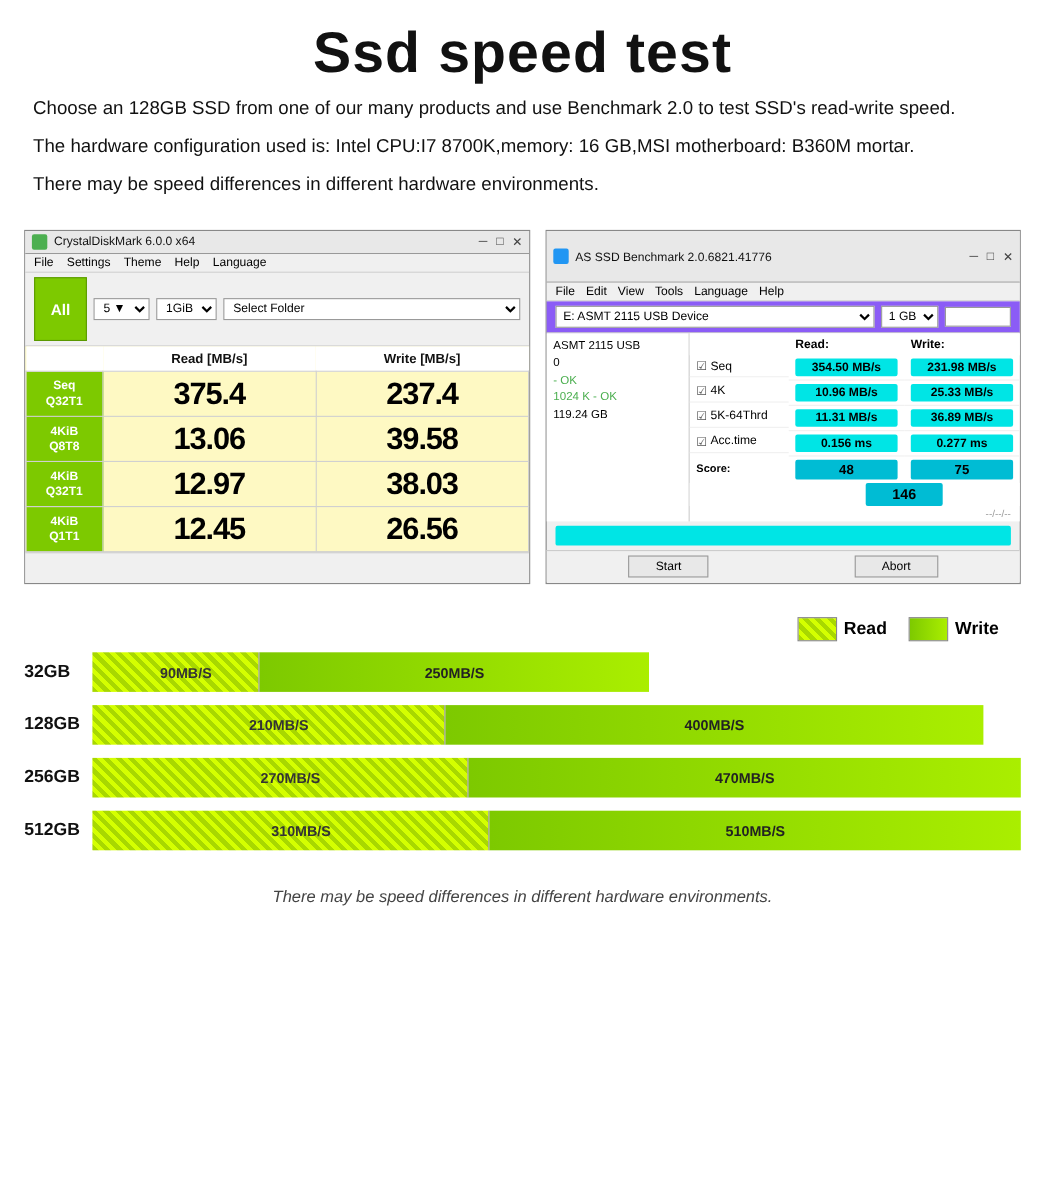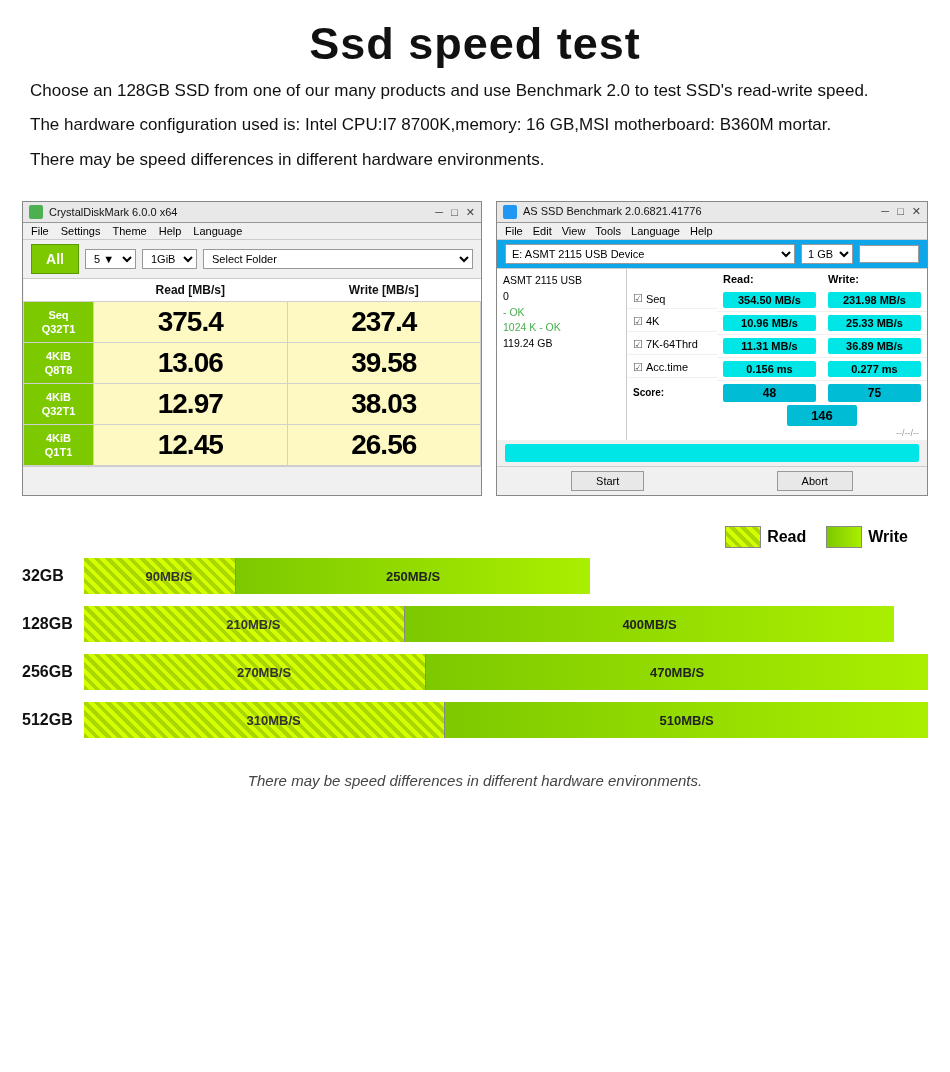--- a/index.html
+++ b/index.html
@@ -10,21 +10,21 @@
       font-family: Arial, sans-serif;
       overflow-x: hidden;
     }
 
     
     .header {
       text-align: center;
       padding: 18px 30px 10px;
     }
     .header h1 {
-      font-size: 45px;
+      font-size: 52px;
       font-weight: 900;
       color: #111;
       letter-spacing: 1px;
     }
     .header p {
       font-size: 17px;
       color: #111;
       text-align: left;
       line-height: 1.55;
       margin-top: 8px;
@@ -85,21 +85,21 @@
       padding: 4px 8px;
       gap: 6px;
       background: #f0f0f0;
       border-bottom: 1px solid #ccc;
     }
     .cdm-toolbar .btn-all {
       background: #7dc900;
       color: #fff;
       font-weight: bold;
       font-size: 14px;
-      padding: 6px 14px;
+      padding: 20px 14px;
       border: 1px solid #5a9900;
       cursor: pointer;
       min-width: 48px;
     }
     .cdm-toolbar select {
       font-size: 11px;
       padding: 2px 4px;
       border: 1px solid #999;
       background: #fff;
     }
@@ -158,22 +158,22 @@
       flex: 1;
       border: 1px solid #888;
       background: #f0f0f0;
       font-family: 'Segoe UI', Arial, sans-serif;
       font-size: 11px;
     }
     .asssd-titlebar {
       background: #e8e8e8;
       border-bottom: 1px solid #999;
       display: flex;
-      align-items: flex-start;
-      padding: 3px 6px;
+      align-items: flex-end;
+      padding: 16px 6px;
       gap: 6px;
     }
     .asssd-titlebar .icon-blue {
       width: 14px;
       height: 14px;
       background: #2196f3;
       border-radius: 2px;
       display: inline-block;
     }
     .asssd-titlebar .title-text {
@@ -193,21 +193,21 @@
       display: flex;
       gap: 10px;
       font-size: 11px;
       border-bottom: 1px solid #ccc;
     }
     .asssd-toolbar {
       display: flex;
       align-items: center;
       padding: 4px 8px;
       gap: 6px;
-      background: #0ea5e9;
+      background: #8b5cf6;
       border-bottom: 1px solid #ccc;
     }
     .asssd-toolbar select {
       font-size: 11px;
       padding: 2px;
       border: 1px solid #999;
       background: #fff;
     }
     .asssd-toolbar input[type=text] {
       width: 80px;
@@ -535,21 +535,21 @@
             <td>
                   <div class="cyan-cell">10.96 MB/s</div>
                 </td>
             <td>
                   <div class="cyan-cell">25.33 MB/s</div>
                 </td>
           </tr>
           <tr class="data-row">
             <td style="display:flex;align-items:center;gap:3px;font-size:11px;">
               <span style="color:#555;">☑</span>
-              <span>7K-64Thrd</span>
+              <span>5K-64Thrd</span>
             </td>
             <td>
                   <div class="cyan-cell">11.31 MB/s</div>
                 </td>
             <td>
                   <div class="cyan-cell">36.89 MB/s</div>
                 </td>
           </tr>
           <tr class="data-row">
             <td style="display:flex;align-items:center;gap:3px;font-size:11px;">

